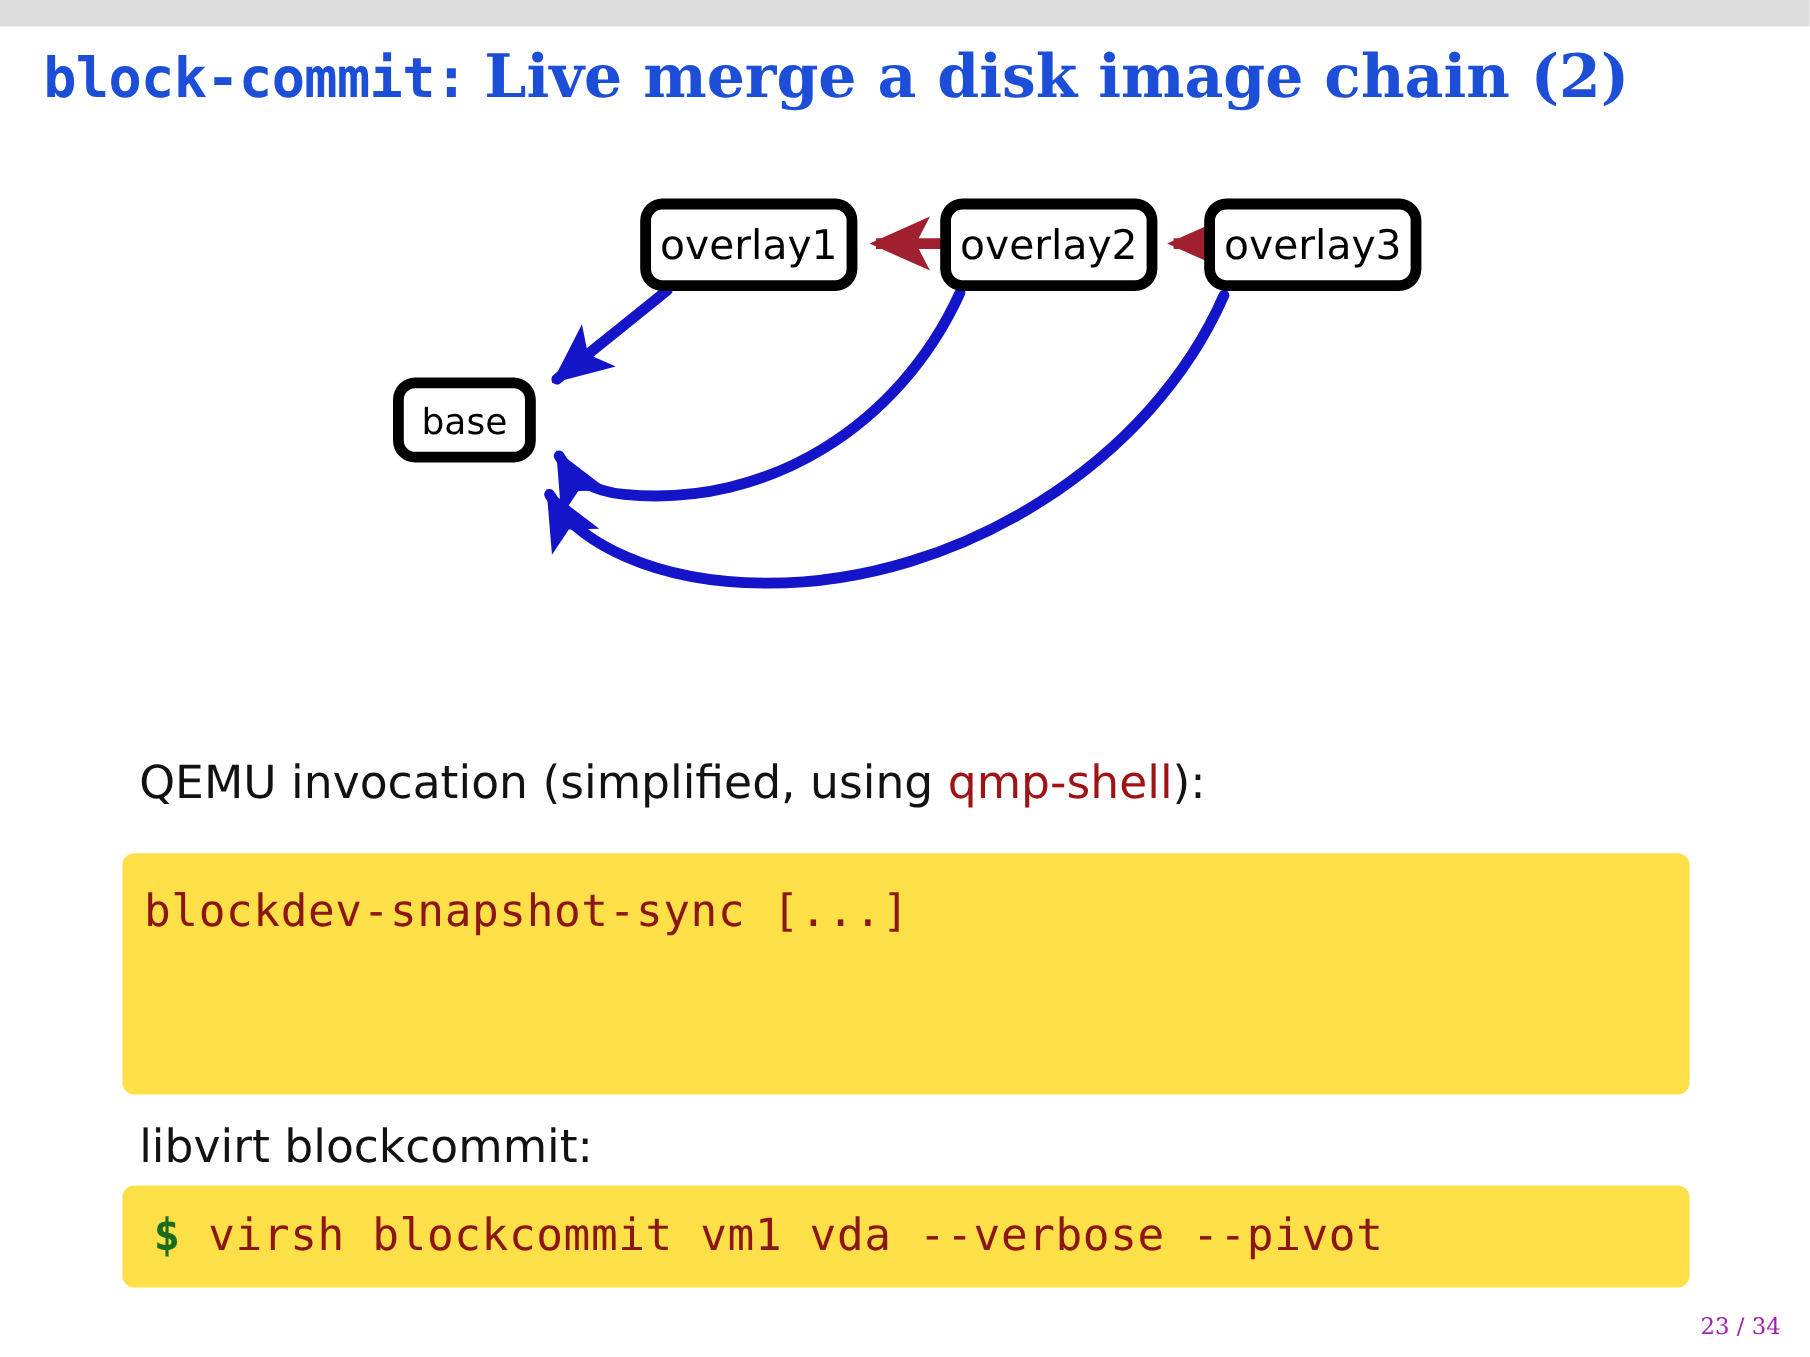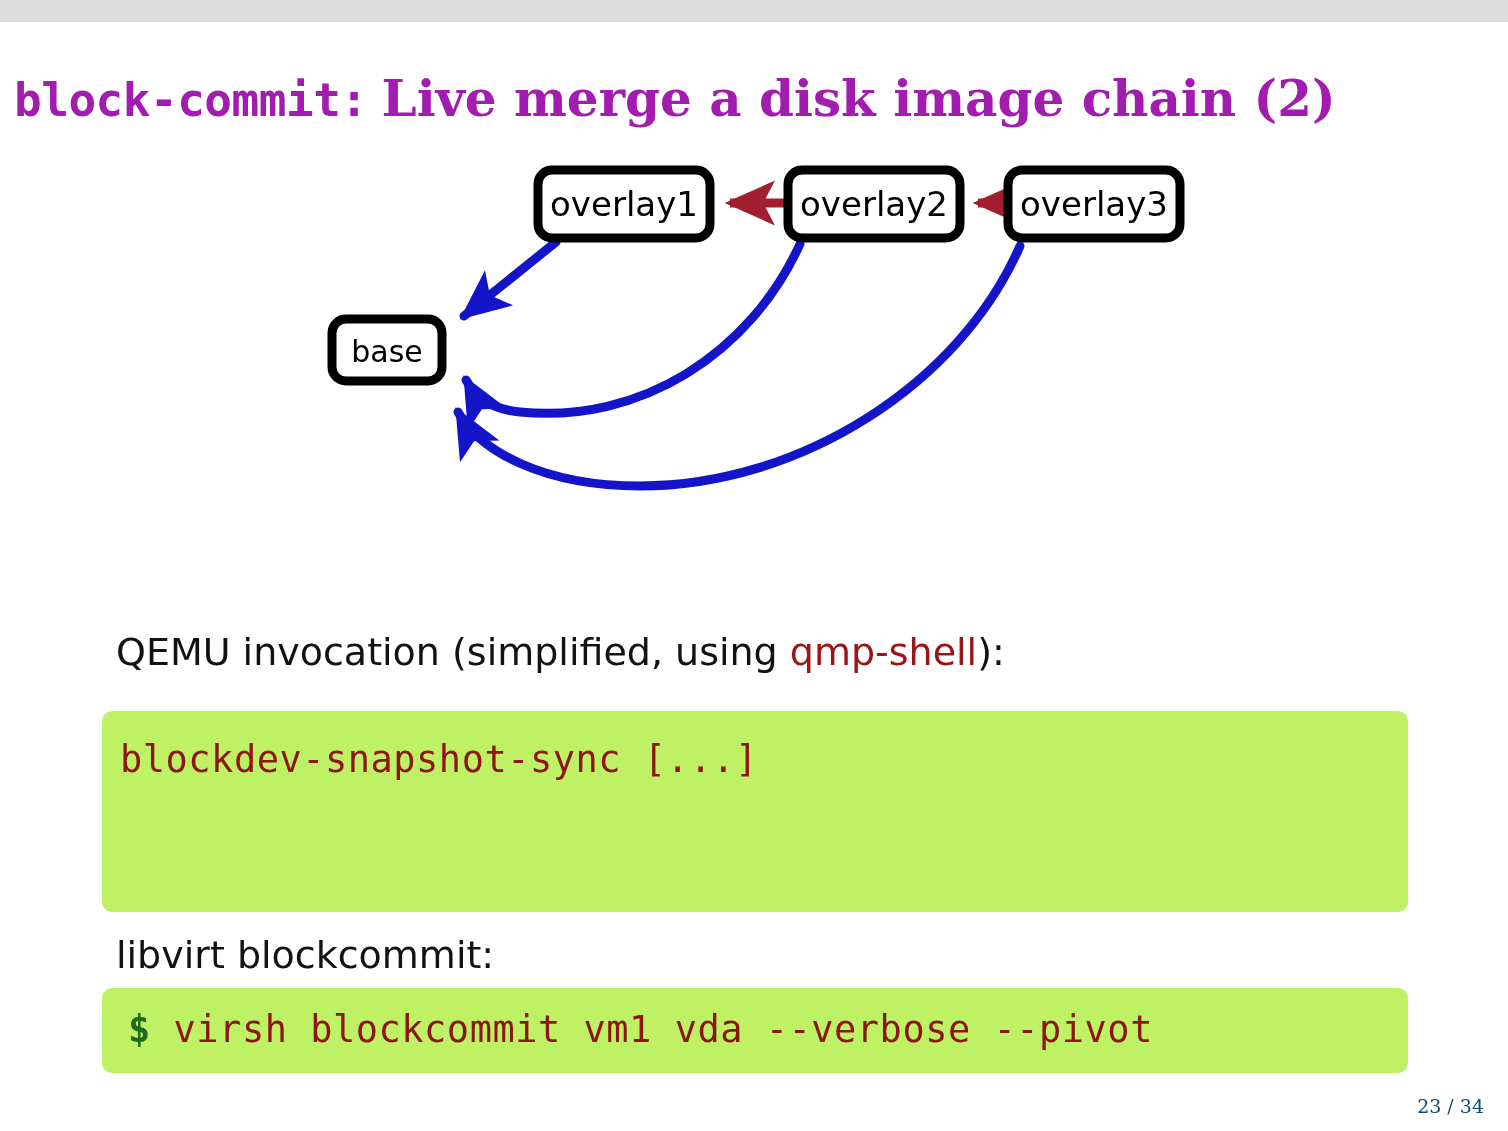--- a/index.html
+++ b/index.html
@@ -22,27 +22,26 @@
     position: absolute;
     left: 0; top: 0;
     width: 1508px;
     height: 22px;
     background: #dcdcdc;
   }
 
   
   #frame-title {
     position: absolute;
-    left: 14px;
+    left: 36px;
     top: 34px;
     width: 1450px;
     height: 70px;
     white-space: nowrap;
-    color: #a21caf;
-    margin-top: 35px;
+    color: #1d4ed8;
   }
   #frame-title .mono-part {
     font-family: "DejaVu Sans Mono", monospace;
     font-size: 46px;
     font-weight: bold;
     letter-spacing: -0.5px;
     vertical-align: baseline;
   }
   #frame-title .serif-part {
     font-family: "DejaVu Serif", serif;
@@ -79,21 +78,21 @@
     color: #121212;
     white-space: nowrap;
   }
   #qemu-line { left: 116px; top: 630px; }
   #libvirt-line { left: 116px; top: 933px; }
   .accent-red { color: #9e1313; text-align: right; }
 
   
   .code-block {
     position: absolute;
-    background: #bef264;
+    background: #fde047;
     border-radius: 10px;
     box-sizing: border-box;
     font-family: "DejaVu Sans Mono", monospace;
     color: #8c1515;
   }
   #qemu-code {
     left: 102px;
     top: 711px;
     width: 1306px;
     height: 201px;
@@ -123,21 +122,21 @@
     font-weight: bold;
   }
 
   
   #page-number {
     position: absolute;
     right: 24px;
     bottom: 14px;
     font-family: "DejaVu Serif", serif;
     font-size: 19px;
-    color: #0c4a6e;
+    color: #a21caf;
     white-space: nowrap;
   }
 </style>
 </head>
 <body>
 
 <div id="top-bar"></div>
 
 <div id="frame-title">
   <span class="mono-part">block-commit:</span><span class="serif-part">Live merge a disk image chain (2)</span>

